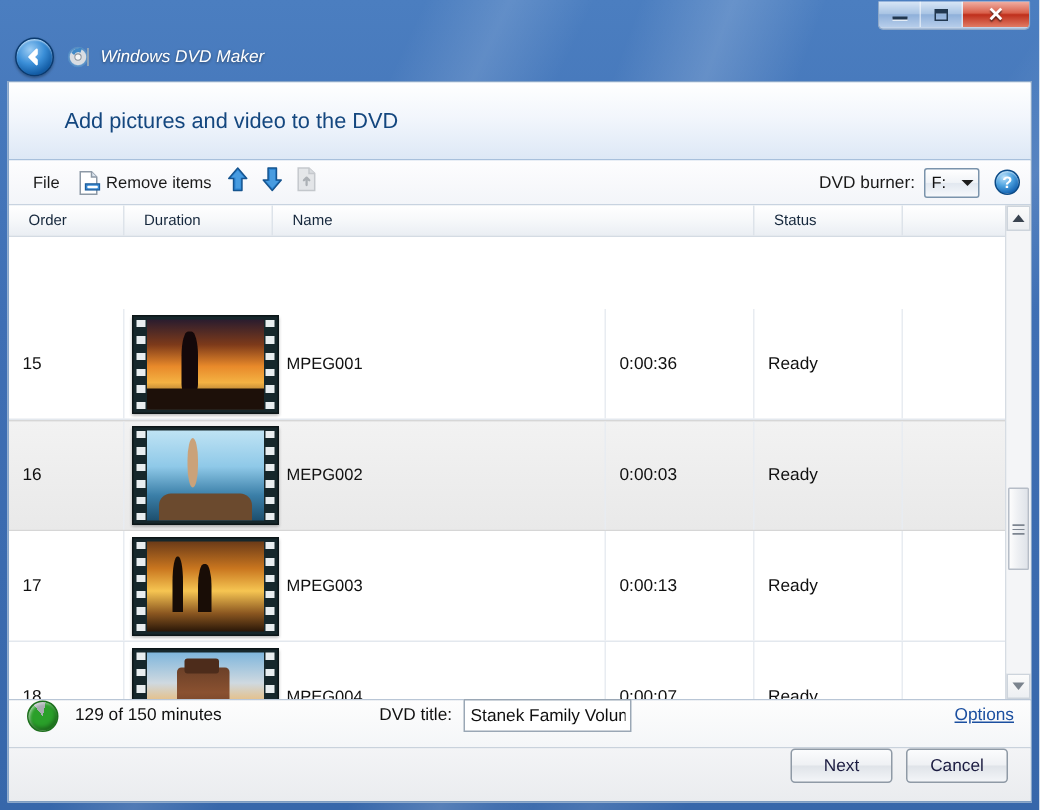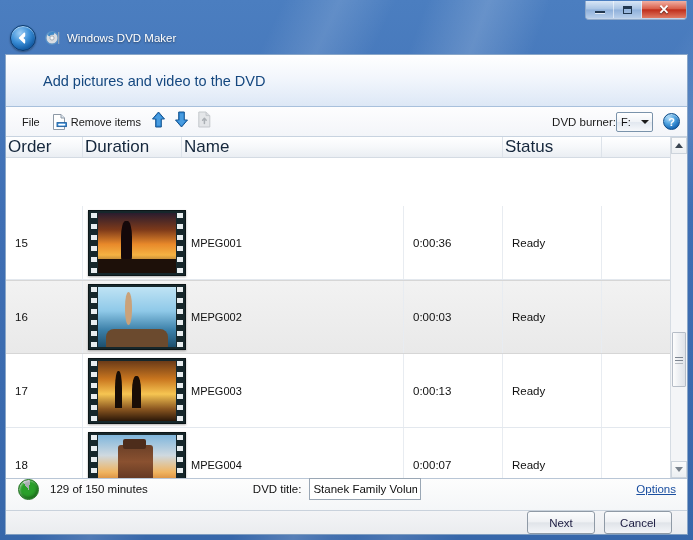--- a/index.html
+++ b/index.html
@@ -62,20 +62,21 @@
     color: #fff; font-size: 13px; font-weight: bold; line-height: 1;
     font-family: "Liberation Sans", sans-serif;
     text-shadow: 0 1px 1px rgba(0,0,0,0.55);
   }
 
   
   #nav-row {
     display: flex; align-items: center;
     height: 32px;
     padding-left: 5px;
+    font-style: italic;
   }
   #back-button {
     width: 26px; height: 26px; border-radius: 50%;
     background:
       radial-gradient(circle at 38% 30%, #9ccdf5 0%, #3b8fd8 42%, #155fa8 72%, #0c3f79 100%);
     border: 1px solid #0b3a6e;
     box-shadow: inset 0 1px 1px rgba(255,255,255,0.55), 0 1px 2px rgba(0,0,0,0.35);
     display: flex; align-items: center; justify-content: center;
     cursor: pointer;
     flex: none;
@@ -136,21 +137,21 @@
     cursor: pointer;
     border: 1px solid transparent;
     border-radius: 3px;
     white-space: nowrap;
   }
   .tb-label { font-size: 11px; color: #1a1a1a; }
   .tb-icon { margin-right: 4px; display: flex; align-items: center; flex: none; }
   .tb-arrow { padding: 0 3px; }
   .tb-spacer { flex: 1 1 auto; }
 
-  #dvd-burner-label { font-size: 11.5px; color: #1a1a1a; white-space: nowrap; }
+  #dvd-burner-label { font-size: 11.5px; color: #1a1a1a; margin-right: 6px; white-space: nowrap; }
   #dvd-burner-select {
     width: 37px; height: 20px;
     border: 1px solid #7a93ab;
     border-radius: 2px;
     background: linear-gradient(180deg, #ffffff 0%, #f0f3f7 48%, #e2e8f0 52%, #f6f8fb 100%);
     display: flex; align-items: center;
     padding: 0 3px 0 4px;
     cursor: pointer;
     font-size: 11px; color: #111;
     position: relative;
@@ -184,22 +185,22 @@
   #list-main { flex: 1 1 auto; min-width: 0; display: flex; flex-direction: column; }
 
   #column-header {
     display: flex;
     height: 21px; flex: none;
     background: linear-gradient(180deg, #ffffff 0%, #f6f8fa 50%, #eaeef3 100%);
     border-bottom: 1px solid #d4dbe3;
   }
   .col-head {
     display: flex; align-items: center;
-    padding-left: 2px;
-    font-size: 17px; color: #15273c;
+    padding-left: 13px;
+    font-size: 10px; color: #15273c;
     border-right: 1px solid #dde3ea;
     cursor: pointer;
     overflow: hidden; white-space: nowrap;
   }
   .c-order { width: 77px; flex: none; }
   .c-name  { flex: 1 1 auto; min-width: 0; }
   .c-dur   { width: 99px; flex: none; }
   .c-stat  { width: 99px; flex: none; }
   .c-blank { width: 68px; flex: none; border-right: none; }
 
@@ -331,21 +332,21 @@
     text-decoration: underline;
     cursor: pointer;
     white-space: nowrap;
   }
 
   
   #command-area {
     flex: 1 1 auto;
     background: linear-gradient(180deg, #f3f4f6 0%, #eaecef 100%);
     display: flex; align-items: center; justify-content: flex-end;
-    padding: 0 15px 0 0;
+    padding: 0 15px 12px 0;
   }
   .cmd-btn {
     width: 68px; height: 23px;
     margin-left: 9px;
     border: 1px solid #8f9aa6;
     border-radius: 3px;
     background: linear-gradient(180deg, #fbfcfd 0%, #eff1f4 46%, #e0e4e9 52%, #f3f5f8 100%);
     font-family: "Liberation Sans", sans-serif;
     font-size: 11.5px;
     color: #1b1b40;

